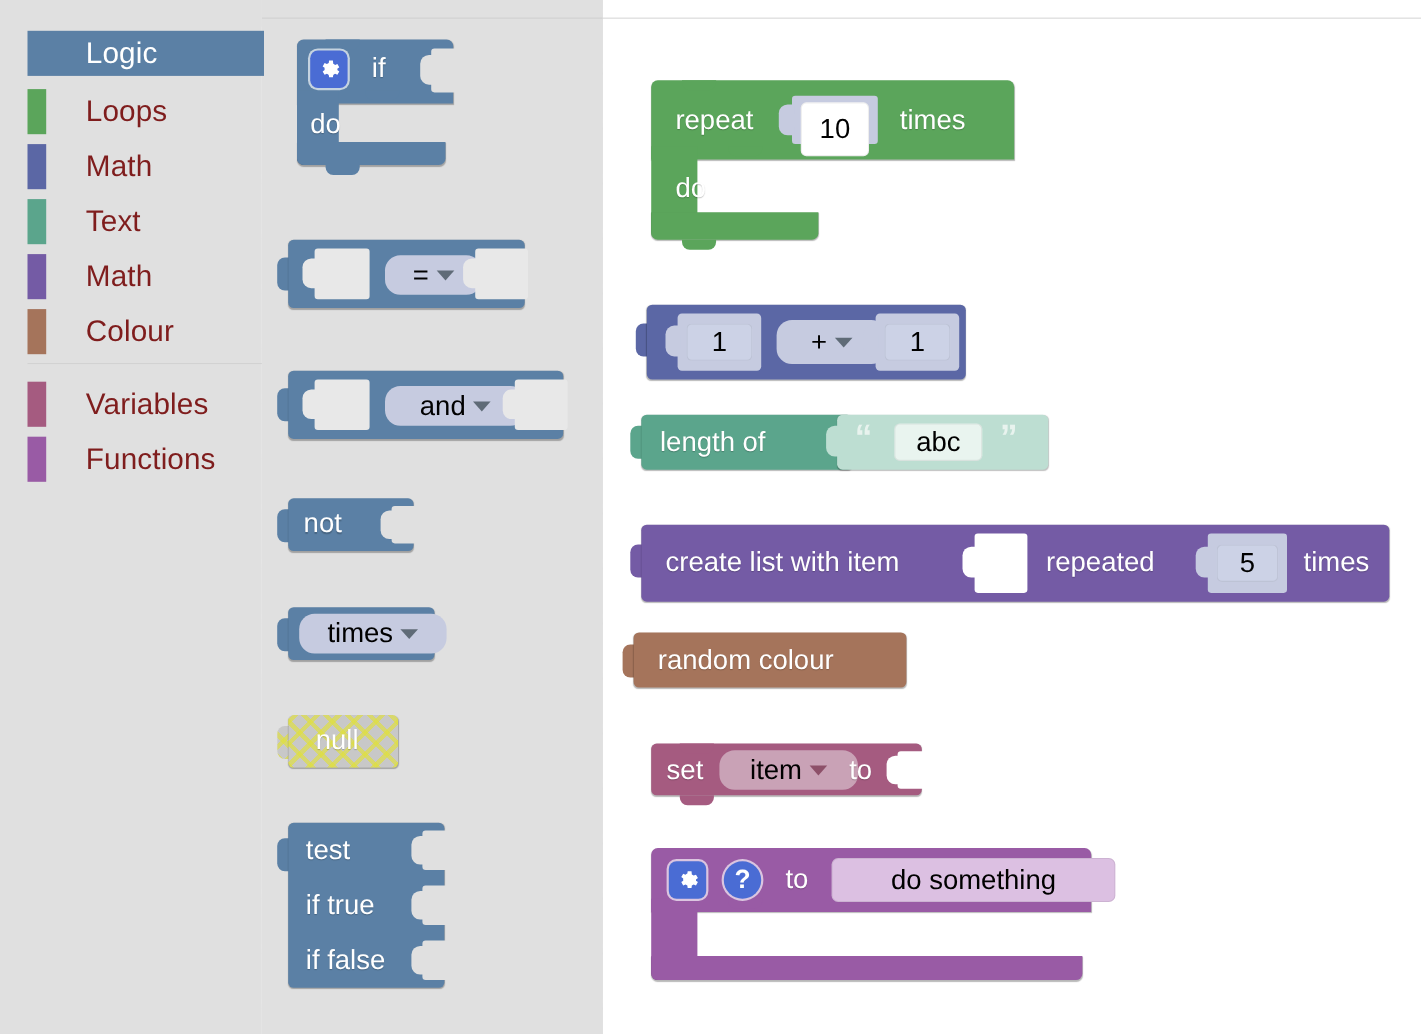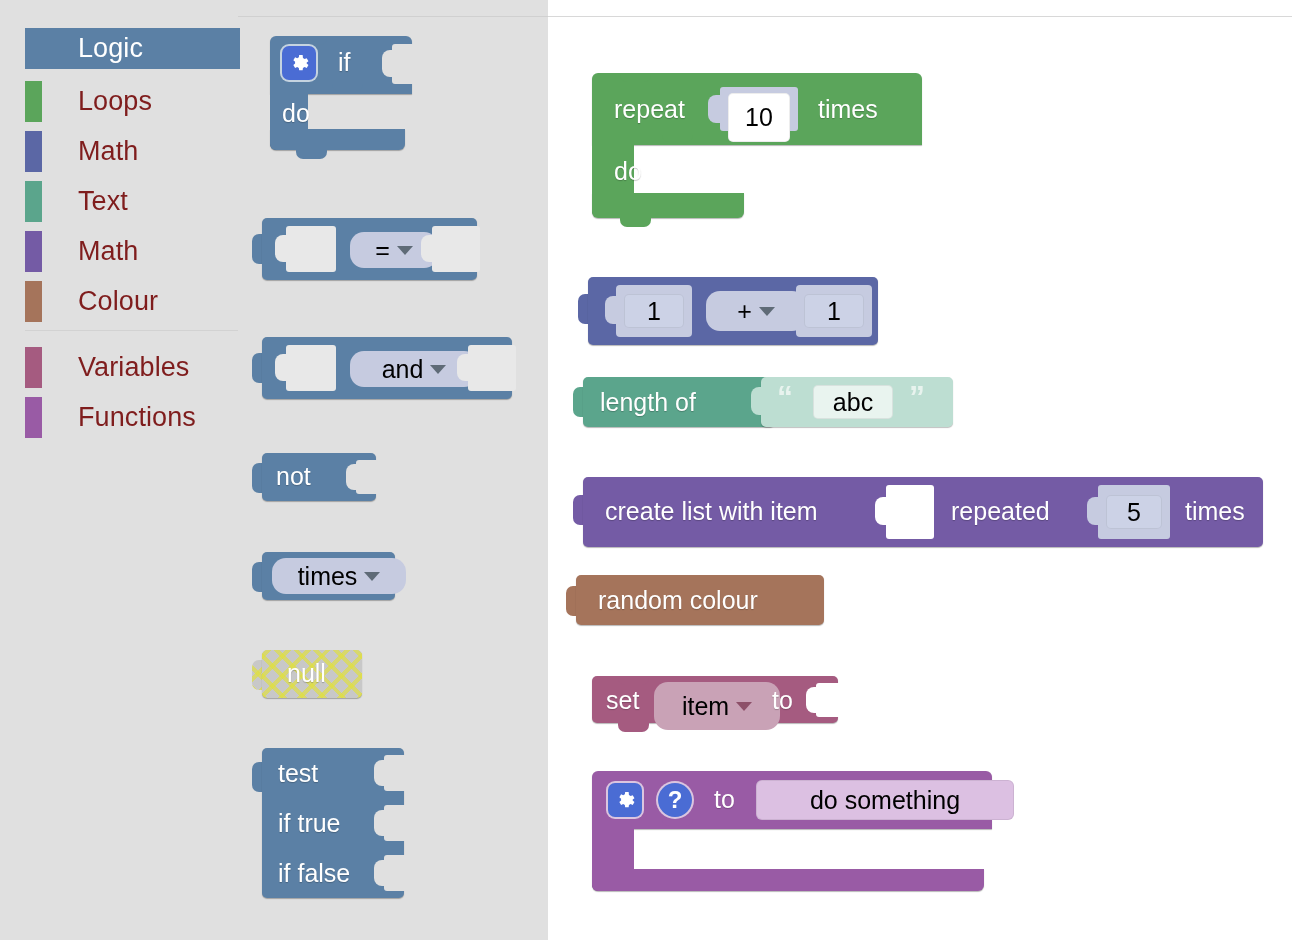--- a/index.html
+++ b/index.html
@@ -223,21 +223,21 @@
     <div class="plug" style="left:-10px;top:11px;background:#a5745b;"></div>
     <div class="body" style="left:0;top:0;width:248px;height:50px;background:#a5745b;"></div>
     <span class="txt" style="left:22px;top:13px;">random colour</span>
   </div>
 
   <div class="blk" style="left:44px;top:676px;width:246px;height:56px;">
     <div class="body" style="left:0;top:0;width:246px;height:47px;background:#a55b80;"></div>
     <div class="notch-top" style="left:26px;top:0;background:#a55b80;"></div>
     <div class="notch-bot" style="left:26px;top:47px;background:#a55b80;"></div>
     <span class="txt" style="left:14px;top:12px;">set</span>
-    <div class="dd" style="left:62px;top:6px;width:104px;height:48px;background:#c9a2b6;">
+    <div class="dd" style="left:62px;top:6px;width:104px;height:36px;background:#c9a2b6;">
       <span>item</span>
       <span class="arrow" style="border-top-color:#8d5069;"></span>
     </div>
     <span class="txt" style="left:180px;top:12px;">to</span>
     <div style="position:absolute;left:224px;top:7px;width:24px;height:34px;background:#ffffff;border-radius:3px 0 0 3px;">
       <div style="position:absolute;left:-10px;top:4px;width:13px;height:26px;background:#ffffff;border-radius:8px 0 0 8px;"></div>
     </div>
   </div>
 
   <div class="blk" style="left:44px;top:771px;width:400px;height:120px;">

